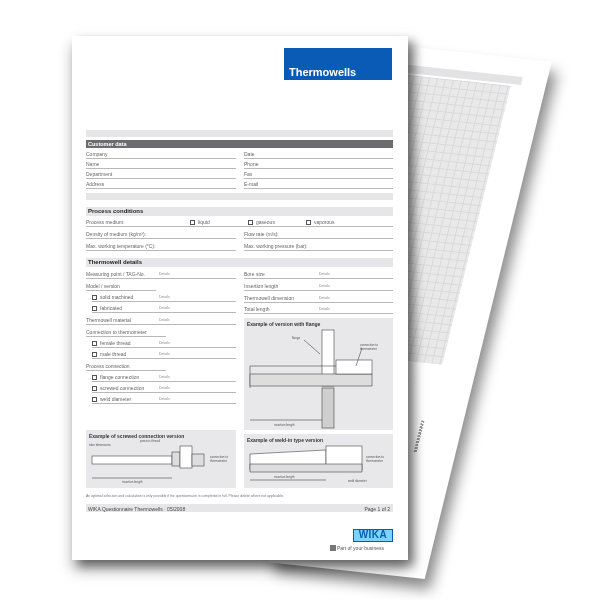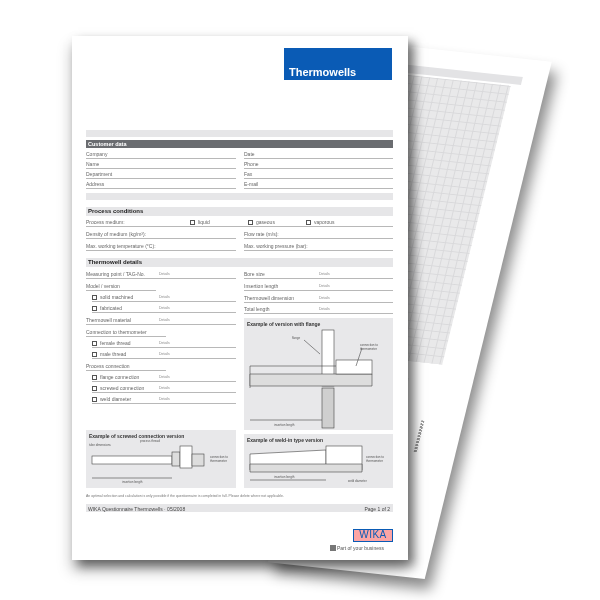--- a/index.html
+++ b/index.html
@@ -62,22 +62,22 @@
   .figure-box svg { position: absolute; left: 0; top: 0; }
 
   .footnote { position: absolute; left: 14px; top: 458px; font-size: 3.5px; color: #777; width: 300px; }
   .footer-bar {
     position: absolute; left: 14px; top: 468px; width: 307px; height: 8px; background: #e6e6e8;
     font-size: 5px; color: #444; padding: 1.5px 2px 0 2px;
   }
   .footer-bar .page-num { position: absolute; right: 3px; top: 1.5px; }
   .wika-logo {
     position: absolute; left: 281px; top: 493px; width: 40px; height: 13px;
-    border: 1.5px solid #0a5bb5; color: #0a5bb5; font-size: 10px; font-weight: normal;
-    text-align: center; line-height: 10px; letter-spacing: 0.5px; background: #fca5a5;
+    border: 1.5px solid #0a5bb5; color: #0a5bb5; font-size: 10px; font-weight: bold;
+    text-align: center; line-height: 10px; letter-spacing: 0.5px; background: #7dd3fc;
   }
   .tagline { position: absolute; left: 258px; top: 509px; font-size: 5px; color: #555; }
   .tagline-mark { display: inline-block; width: 6px; height: 6px; background: #777; margin-right: 1px; vertical-align: -1px; }
 </style>
 </head>
 <body>
 
 <div class="back-page">
   <div class="back-band"></div>
   <div class="back-grid"></div>

